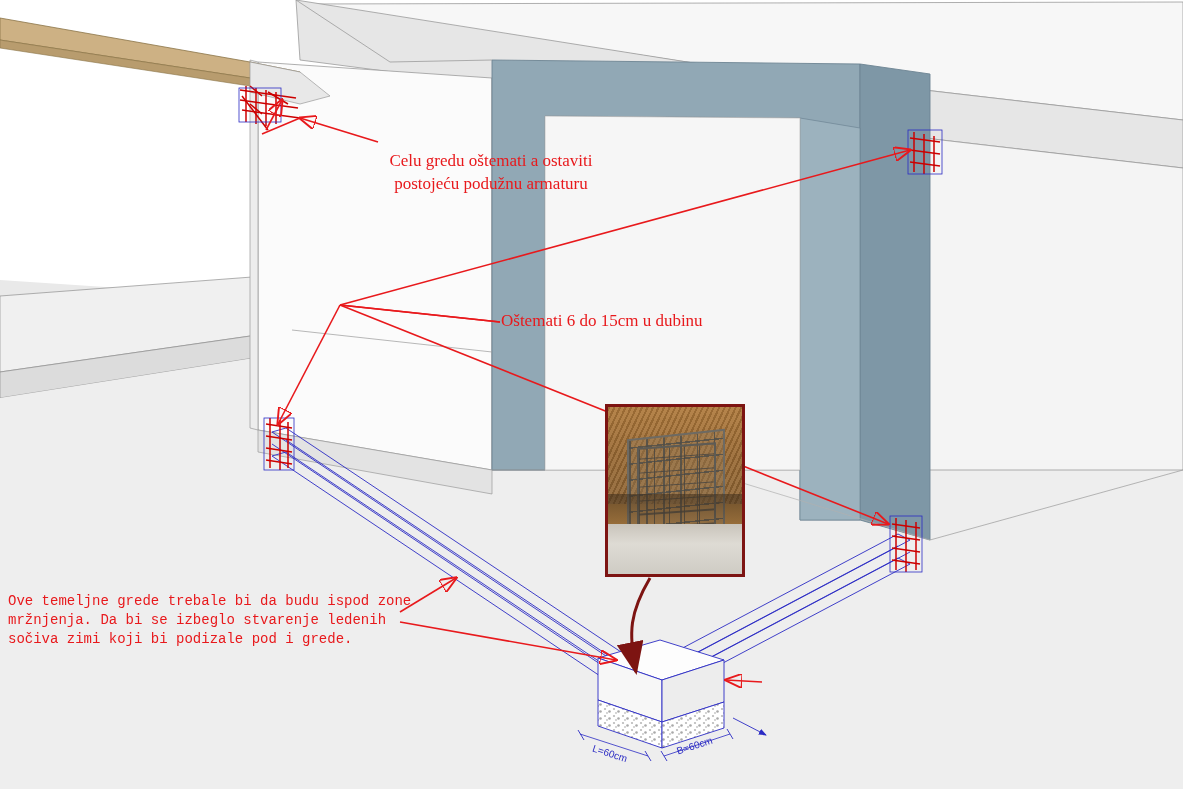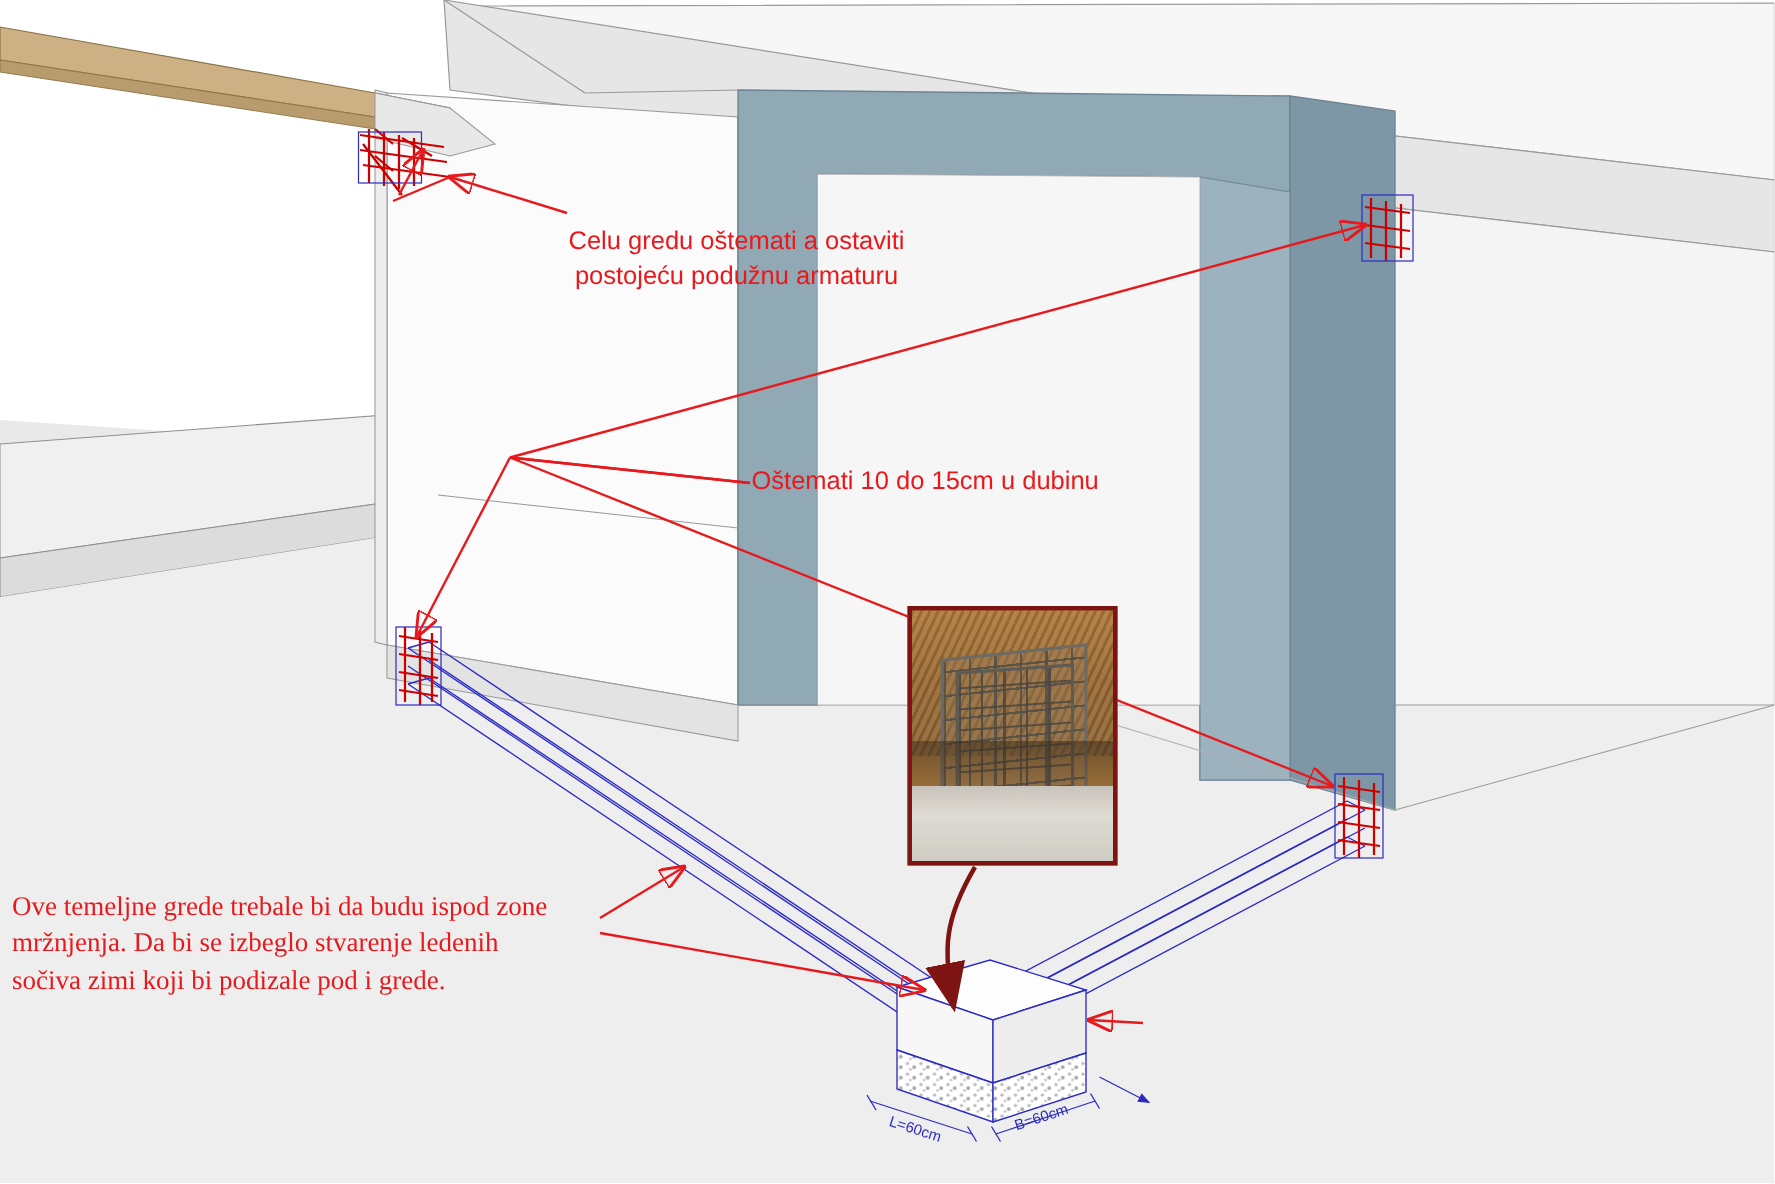--- a/index.html
+++ b/index.html
@@ -18,30 +18,30 @@
   #scene-svg {
     position: absolute;
     left: 0;
     top: 0;
     width: 1183px;
     height: 789px;
   }
   .note {
     position: absolute;
     color: #e8191c;
-    font-family: Liberation Sans, sans-serif;
+    font-family: Liberation Serif, serif;
     font-size: 17px;
     line-height: 1.35;
     white-space: pre;
   }
   .note.center { text-align: center; }
   .note.left { text-align: left; }
   .note.mono {
-    font-family: Liberation Serif, serif;
-    font-size: 18px;
+    font-family: Liberation Mono, monospace;
+    font-size: 14px;
     letter-spacing: 0px;
   }
   .dim-label {
     position: absolute;
     color: #2b2bc4;
     font-family: "Liberation Sans", sans-serif;
     font-size: 10px;
     white-space: pre;
   }
   .photo {
@@ -280,21 +280,21 @@
     <div class="g-soil"></div>
     <div class="g-cage"></div>
     <div class="g-cage2"></div>
     <div class="g-shadow"></div>
     <div class="g-base"></div>
   </div>
 
   <div class="note center" style="left:366px; top:150px; width:250px;">Celu gredu oštemati a ostaviti
 postojeću podužnu armaturu</div>
 
-  <div class="note left" style="left:501px; top:310px; width:300px;">Oštemati 10 do 15cm u dubinu</div>
+  <div class="note left" style="left:501px; top:310px; width:300px;">Oštemati 6 do 15cm u dubinu</div>
 
   <div class="note mono left" style="left:8px; top:592px; width:400px;">Ove temeljne grede trebale bi da budu ispod zone
 mržnjenja. Da bi se izbeglo stvarenje ledenih
 sočiva zimi koji bi podizale pod i grede.</div>
 
 
 
   <div class="dim-label" style="left:592px; top:748px; transform:rotate(18deg);">L=60cm</div>
 
   <div class="dim-label" style="left:676px; top:740px; transform:rotate(-18deg);">B=60cm</div>

